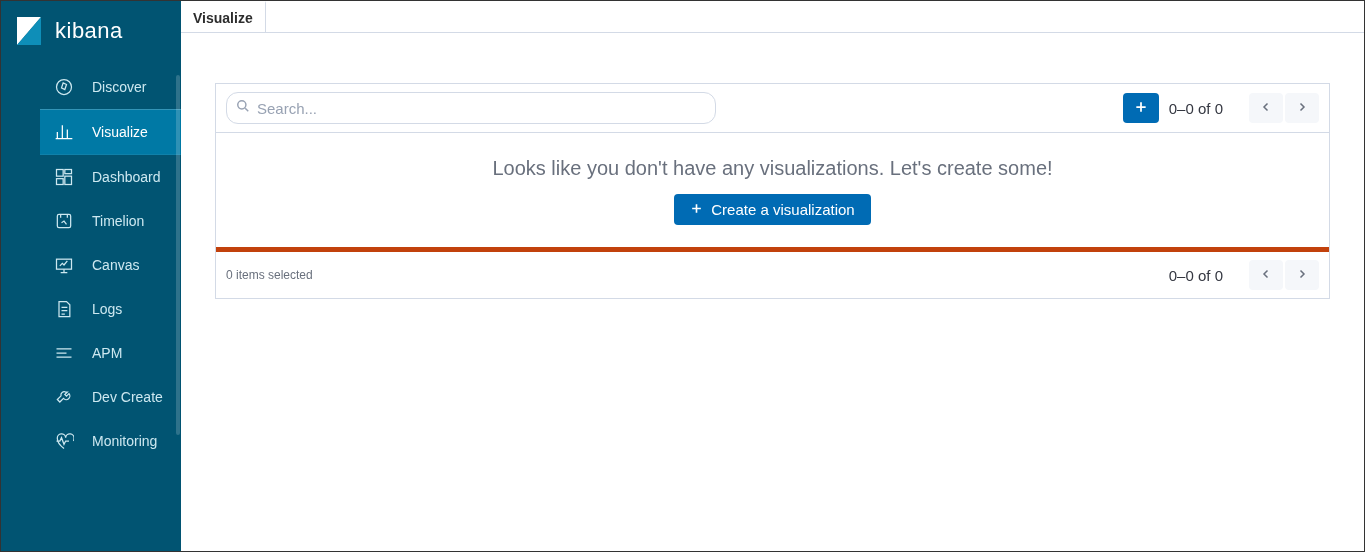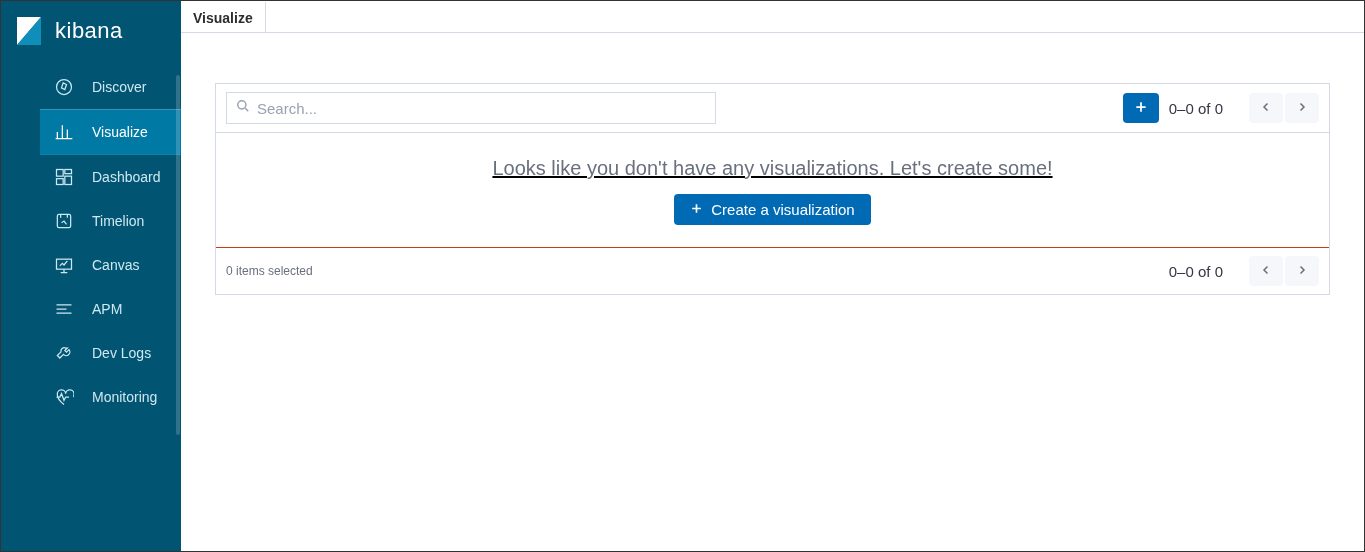--- a/index.html
+++ b/index.html
@@ -113,21 +113,21 @@
       position: absolute;
       left: 10px; top: 50%;
       transform: translateY(-50%);
       color: #98a2b3;
       pointer-events: none;
     }
     .search-input {
       width: 100%;
       height: 32px;
       border: 1px solid #d3dae6;
-      border-radius: 0;
+      border-radius: 12px;
       padding: 4px 10px 4px 30px;
       font-size: 15px;
       color: #343741;
     }
     .search-input::placeholder { color: #98a2b3; }
     .toolbar-spacer { flex: 1; }
     .add-btn {
       width: 36px; height: 30px;
       background: #006bb4;
       border: none;
@@ -159,22 +159,21 @@
       color: #69707d;
       font-size: 14px;
       cursor: pointer;
       display: inline-flex;
       align-items: center;
       justify-content: center;
     }
     .empty-body {
       padding: 24px 10px 22px 10px;
       text-align: center;
-      border-bottom: 1px solid #c2410c;
-      text-decoration: underline;
+      border-bottom: 5px solid #c2410c;
     }
     .empty-title {
       font-size: 20px;
       color: #69707d;
       font-weight: 400;
       margin-bottom: 14px;
     }
     .create-btn {
       background: #006bb4;
       border: none;
@@ -259,37 +258,46 @@
           <rect x="3" y="5" width="18" height="12"></rect>
           <path d="M7 13l3-3 2 2 4-5"></path>
           <path d="M8 21h8M12 17v4"></path>
         </svg>
     </span>
     <span>Canvas</span>
   </div>
 
 
 
+  <div class="nav-item">
+    <span class="nav-icon">
+      <svg width="20" height="20" viewBox="0 0 24 24" fill="none" stroke-width="1.5">
+          <path d="M6 3h9l4 4v14H6z"></path>
+          <path d="M9 10h7M9 14h7M9 18h4"></path>
+        </svg>
+    </span>
+    <span>Logs</span>
+  </div>
 
   <div class="nav-item">
     <span class="nav-icon">
       <svg width="20" height="20" viewBox="0 0 24 24" fill="none" stroke-width="1.5">
           <path d="M3 7h18M3 12h12M3 17h18"></path>
         </svg>
     </span>
     <span>APM</span>
   </div>
 
   <div class="nav-item">
     <span class="nav-icon">
       <svg width="20" height="20" viewBox="0 0 24 24" fill="none" stroke-width="1.5">
           <path d="M14 6a4 4 0 00-5.6 4.6L4 15l3 3 4.4-4.4A4 4 0 0018 8l-3 3-2-2 3-3z"></path>
         </svg>
     </span>
-    <span>Dev Logs</span>
+    <span>Dev Create</span>
   </div>
 
   <div class="nav-item">
     <span class="nav-icon">
       <svg width="20" height="20" viewBox="0 0 24 24" fill="none" stroke-width="1.5">
           <path d="M12 21s-8-6-8-12a5 5 0 0110-1 5 5 0 0110 1c0 1-.2 2-.5 3"></path>
           <path d="M3 12h4l2-4 3 8 2-4h4"></path>
         </svg>
     </span>
     <span>Monitoring</span>

